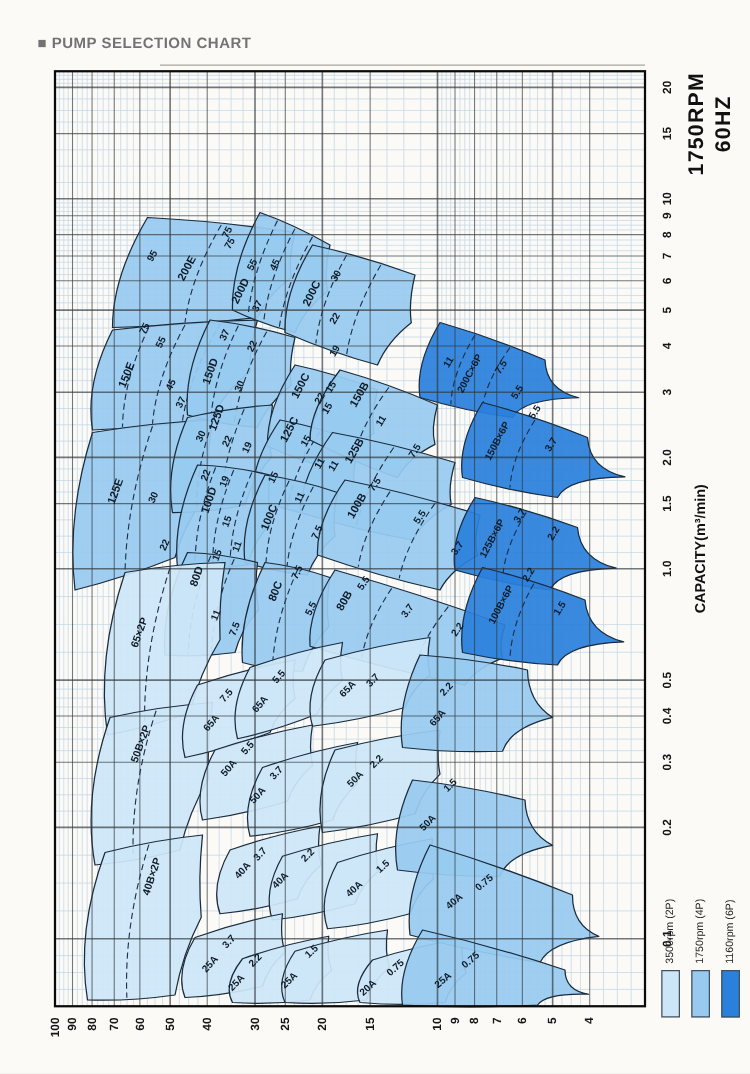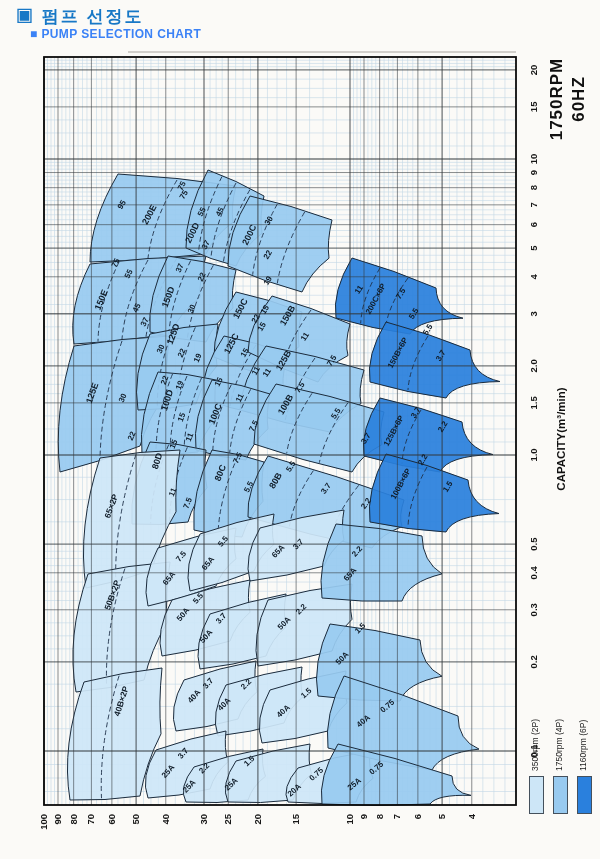--- a/index.html
+++ b/index.html
@@ -1,36 +1,35 @@
 <!DOCTYPE html>
 <html><head>
 <meta charset="utf-8">
 <style>
   html,body{margin:0;padding:0;background:#e8e6e2;}
   body{font-family:"Liberation Sans",sans-serif;}
   .page{position:relative;width:600px;height:859px;background:#fbfaf7;overflow:hidden;margin:0 auto;}
   .title-ko{position:absolute;left:16px;top:5px;font-size:17px;font-weight:bold;color:#1878c6;letter-spacing:2px;}
-  .title-en{position:absolute;left:30px;top:27px;font-size:12px;font-weight:bold;color:#3b82f6;letter-spacing:0.4px;}
+  .title-en{position:absolute;left:30px;top:27px;font-size:12px;font-weight:bold;color:#737373;letter-spacing:0.4px;}
   svg#plot{position:absolute;left:0;top:0;}
   svg text{font-family:"Liberation Sans",sans-serif;}
   .vtext{position:absolute;transform:rotate(-90deg);font-weight:bold;color:#111;text-align:center;white-space:nowrap;}
   .rpm1{left:497px;top:89px;width:120px;font-size:17px;letter-spacing:1px;}
   .rpm2{left:519px;top:89px;width:120px;font-size:17px;letter-spacing:1px;}
   .cap{left:476px;top:433px;width:170px;font-size:11.5px;}
   .xtitle{position:absolute;left:230px;top:836px;width:190px;text-align:center;font-size:13px;font-weight:bold;color:#0d0d0d;letter-spacing:2px;}
   #legend{position:absolute;left:528px;top:688px;width:72px;height:130px;}
   .litem{position:absolute;top:0;width:16px;height:130px;}
   .llab{position:absolute;left:-33px;top:36px;width:82px;height:12px;transform:rotate(-90deg);font-size:8.5px;color:#222;white-space:nowrap;}
   .lsw{position:absolute;left:1px;top:88px;width:13px;height:36px;border:1px solid #44505c;}
 </style>
 </head>
 <body>
 
 <div class="page">
-  <div class="title-ko">▣ 펌프 선정도</div>
   <div class="title-en">■ PUMP SELECTION CHART</div>
   <svg id="plot" width="600" height="859" viewBox="0 0 600 859">
       <line x1="47.500448027891665" y1="57" x2="47.500448027891665" y2="805" stroke="#c3d7e5" stroke-width="0.6"></line>
       <line x1="51.0008960557833" y1="57" x2="51.0008960557833" y2="805" stroke="#c3d7e5" stroke-width="0.6"></line>
       <line x1="54.50134408367494" y1="57" x2="54.50134408367494" y2="805" stroke="#c3d7e5" stroke-width="0.6"></line>
       <line x1="61.91496007879126" y1="57" x2="61.91496007879126" y2="805" stroke="#c3d7e5" stroke-width="0.6"></line>
       <line x1="65.82812804601593" y1="57" x2="65.82812804601593" y2="805" stroke="#c3d7e5" stroke-width="0.6"></line>
       <line x1="69.74129601324061" y1="57" x2="69.74129601324061" y2="805" stroke="#c3d7e5" stroke-width="0.6"></line>
       <line x1="78.09084792425831" y1="57" x2="78.09084792425831" y2="805" stroke="#c3d7e5" stroke-width="0.6"></line>
       <line x1="82.52723186805133" y1="57" x2="82.52723186805133" y2="805" stroke="#c3d7e5" stroke-width="0.6"></line>

